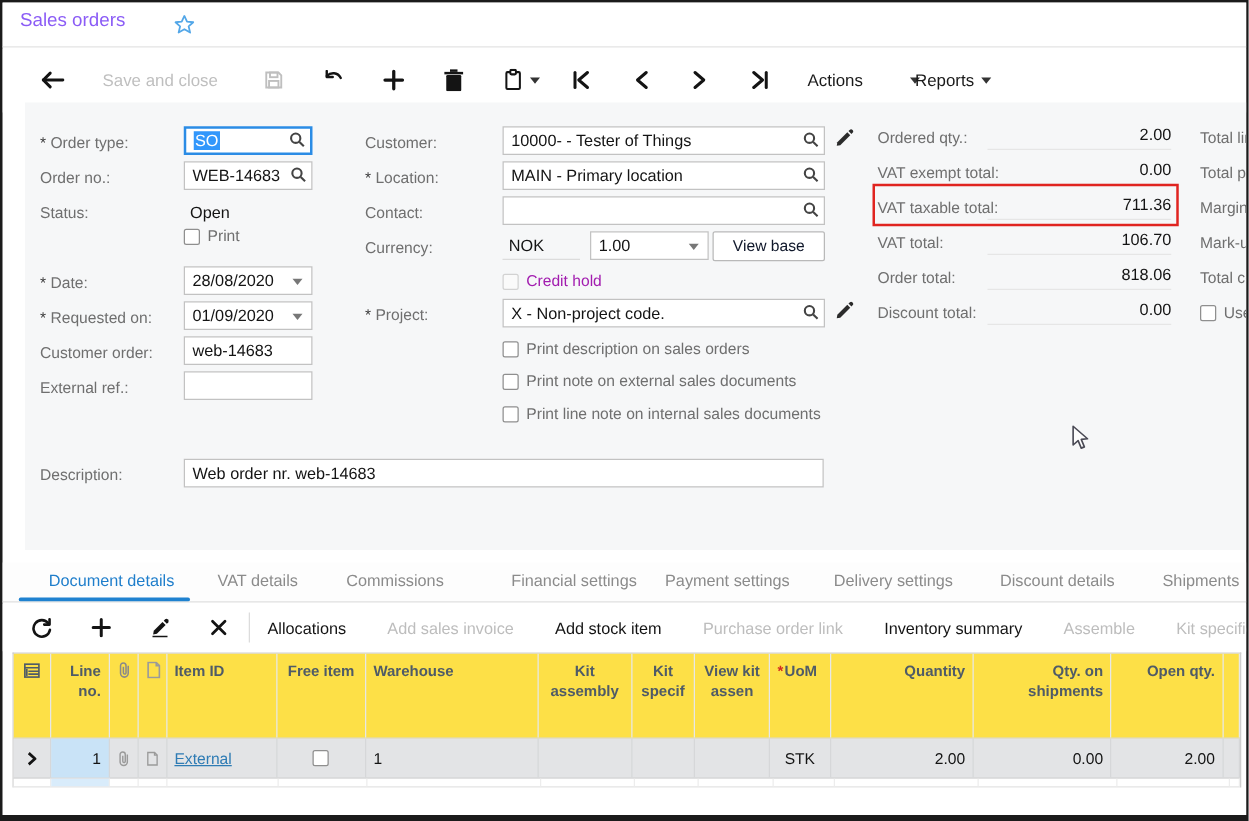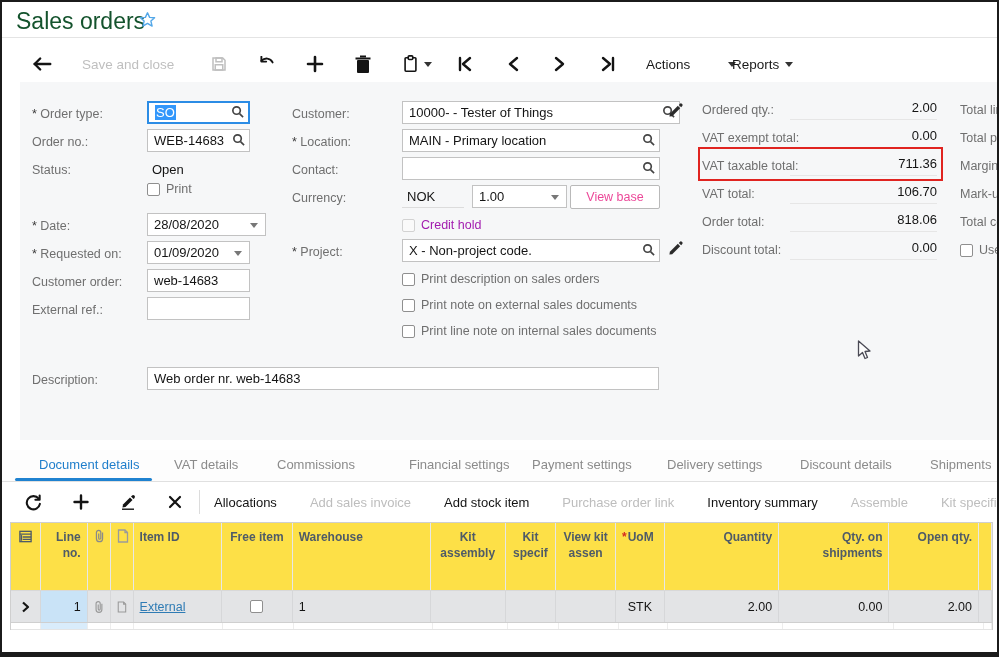--- a/index.html
+++ b/index.html
@@ -5,21 +5,21 @@
   * { margin:0; padding:0; box-sizing:border-box; }
   html,body { background:#ffffff; }
   body { font-family:"Liberation Sans", sans-serif; }
   .screen {
     position:relative; width:999px; height:657px;
     border:2px solid #1b1b1b; border-bottom-width:5px;
     background:#fff; overflow:hidden;
   }
   
   .titlebar { position:absolute; left:0; top:0; right:0; height:36px; background:#fff; border-bottom:1px solid #e4e4e4; }
-  .page-title { position:absolute; left:14px; top:6px; font-size:23px; color:#14532d; }
+  .page-title { position:absolute; left:14px; top:6px; font-size:15px; color:#8b5cf6; }
   .fav-star { position:absolute; left:137px; top:9px; }
   
   .main-toolbar { position:absolute; left:0; top:37px; right:0; height:51px; background:#fff; }
   .tb-item { position:absolute; top:11px; height:28px; display:flex; align-items:center; justify-content:center; cursor:pointer; }
   .tb-text { font-size:13.5px; color:#1a1a1a; }
   .tb-text.disabled { color:#bfbfbf; cursor:default; }
   .menu-caret { width:0; height:0; border-left:4px solid transparent; border-right:4px solid transparent; border-top:5px solid #333; margin-left:6px; }
   
   .form-panel { position:absolute; left:18px; top:80px; right:0; height:358px; background:#f6f7f8; }
   .lbl { position:absolute; font-size:12.5px; color:#6f6f6f; white-space:nowrap; }
@@ -29,21 +29,21 @@
   .fld.focus { border:2px solid #2b8ce5; }
   .fld .sel { background:#3297fb; color:#fff; padding:0 1px; }
   .mag { position:absolute; right:4px; top:50%; transform:translateY(-50%); }
   .ddcaret { position:absolute; right:7px; top:50%; transform:translateY(-40%); width:0; height:0; border-left:4px solid transparent; border-right:4px solid transparent; border-top:5px solid #777; }
   .cb-row { position:absolute; display:flex; align-items:center; gap:6px; font-size:12.5px; color:#6f6f6f; white-space:nowrap; }
   .cb { width:13px; height:13px; border:1px solid #8f8f8f; border-radius:2px; background:#fff; flex:0 0 auto; }
   .cb.disabled { border-color:#d2d2d2; background:#fafafa; }
   .cb-row.disabled { color:#a21caf; }
   .pencil-btn { position:absolute; width:18px; height:18px; cursor:pointer; }
   .underline-ro { border-bottom:1px solid #dcdcdc; }
-  .btn { background:#fff; border:1px solid #b9b9b9; border-radius:2px; font-size:12.5px; color:#ec4899; display:flex; align-items:center; justify-content:center; cursor:pointer; }
+  .btn { background:#fff; border:1px solid #b9b9b9; border-radius:2px; font-size:12.5px; color:#0f172a; display:flex; align-items:center; justify-content:center; cursor:pointer; }
   
   .tot-lbl { position:absolute; left:682px; font-size:12.5px; color:#6f6f6f; white-space:nowrap; }
   .tot-val { position:absolute; left:770px; width:147px; text-align:right; font-size:13px; color:#141414; border-bottom:1px solid #e6e6e6; padding-bottom:4px; }
   .red-box { position:absolute; left:678px; top:65px; width:245px; height:34px; border:2px solid #e02420; pointer-events:none; }
   .clip-lbl { position:absolute; left:940px; font-size:12.5px; color:#6f6f6f; white-space:nowrap; }
   
   .tabstrip { position:absolute; left:0; top:448px; right:0; height:32px; background:#fdfdfd; border-bottom:1px solid #e0e0e0; }
   .tab { position:absolute; top:7px; font-size:13px; color:#8b8b8b; cursor:pointer; white-space:nowrap; }
   .tab.active { color:#1f7ecb; }
   .tab-underline { position:absolute; left:13px; top:28px; width:137px; height:3px; background:#1f82d0; border-radius:2px; }
@@ -184,21 +184,21 @@
 
     <div class="lbl" style="left:12px;top:81px;">Status:</div>
     <div class="val" style="left:132px;top:80px;">Open</div>
 
     <div class="cb-row" style="left:127px;top:100px;">
       <span class="cb"></span>
       <span>Print</span>
     </div>
 
     <div class="lbl req" style="left:12px;top:137px;">Date:</div>
-    <div class="fld" style="left:127px;top:131px;width:119px;">
+    <div class="fld" style="left:127px;top:131px;width:103px;">
       <span>28/08/2020</span>
       <span class="ddcaret"></span>
     </div>
 
     <div class="lbl req" style="left:12px;top:165px;">Requested on:</div>
     <div class="fld" style="left:127px;top:159px;width:103px;">
       <span>01/09/2020</span>
       <span class="ddcaret"></span>
     </div>
 
@@ -211,21 +211,21 @@
     <div class="fld" style="left:127px;top:215px;width:103px;padding-right:6px;">
       <span></span>
     </div>
 
     <div class="lbl" style="left:12px;top:291px;">Description:</div>
     <div class="fld" style="left:127px;top:285px;width:512px;padding-right:6px;">
       <span>Web order nr. web-14683</span>
     </div>
 
     <div class="lbl" style="left:272px;top:25px;">Customer:</div>
-    <div class="fld" style="left:382px;top:19px;width:278px;">
+    <div class="fld" style="left:382px;top:19px;width:258px;">
       <span>10000- - Tester of Things</span>
       <span class="mag"><svg width="13" height="13" viewBox="0 0 14 14" fill="none" stroke="#444" stroke-width="1.8">
             <circle cx="6" cy="6" r="4"></circle>
             <path d="M9.2 9.2 L13 13"></path>
           </svg></span>
     </div>
     <span class="pencil-btn" style="left:648px;top:21px;">
       <svg width="15" height="15" viewBox="0 0 16 16" fill="#2b2b2b">
           <path d="M2 11.5 L10.5 3 L13 5.5 L4.5 14 L1.5 14.5 Z"></path>
           <path d="M11.5 2 L14 4.5 L15 3.5 A1.7 1.7 0 0 0 12.5 1 Z"></path>

